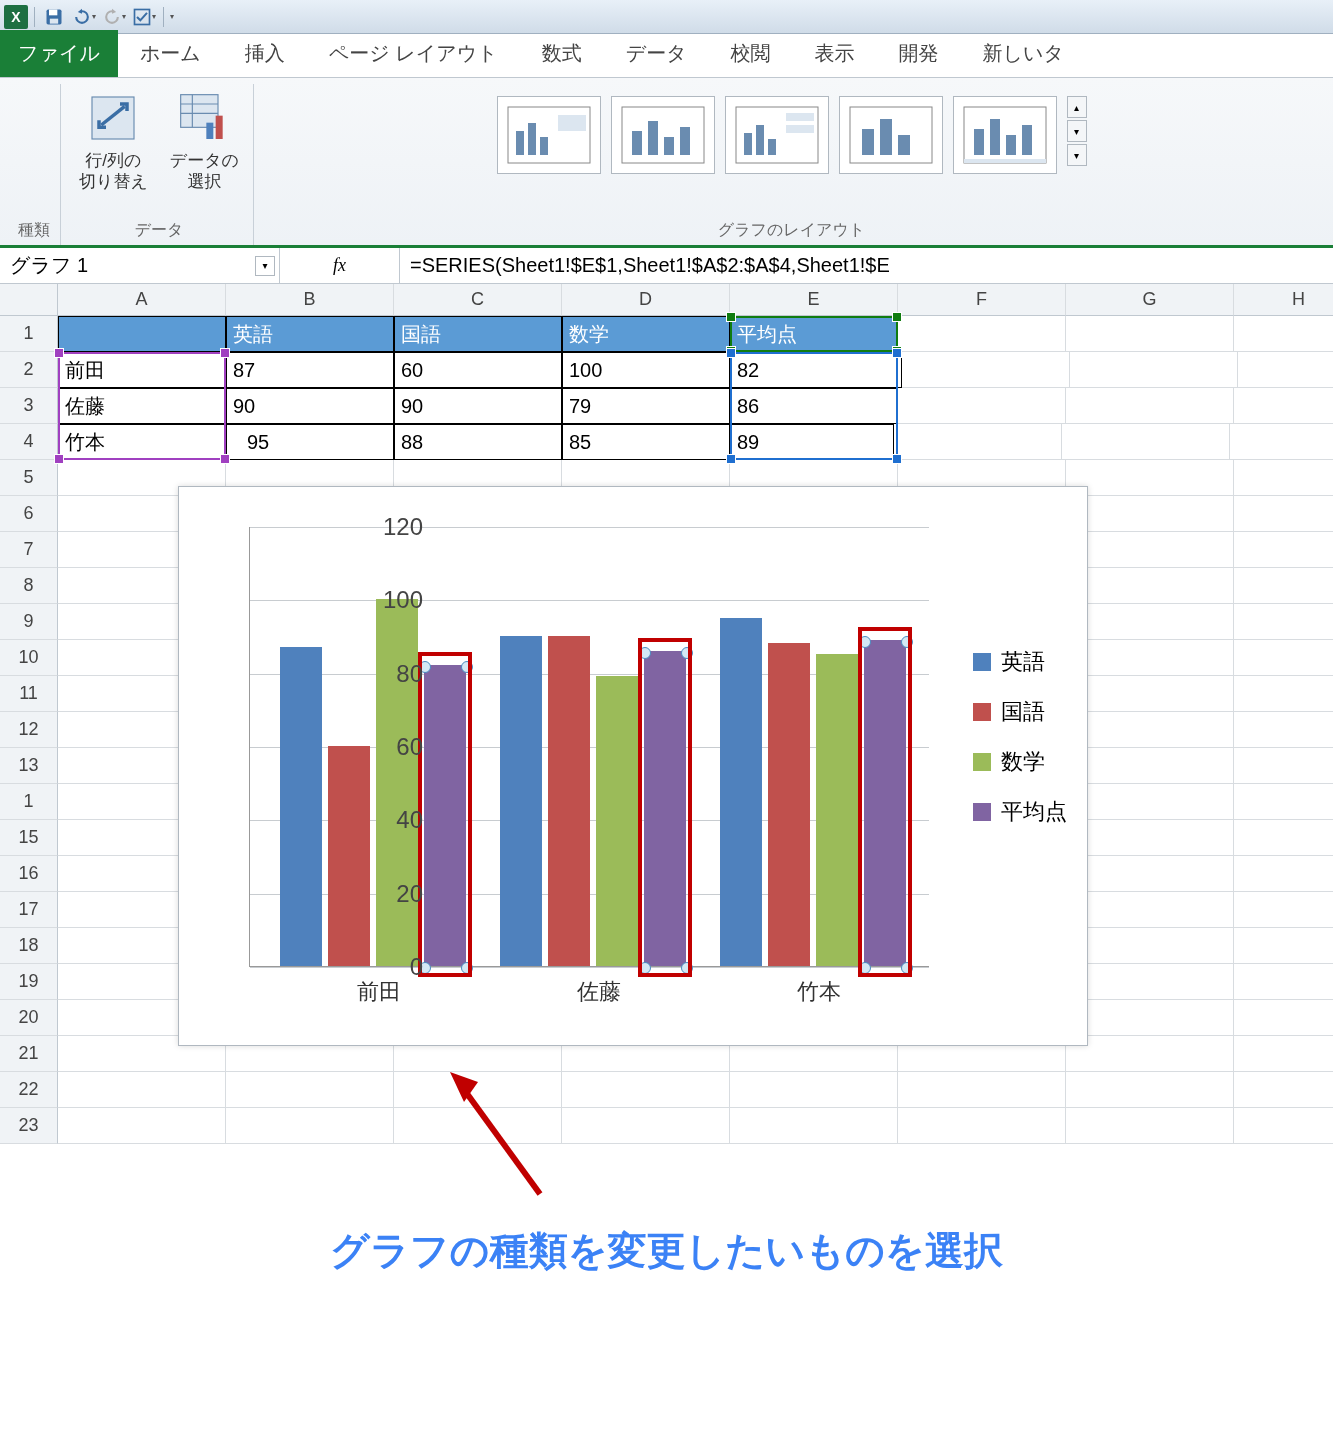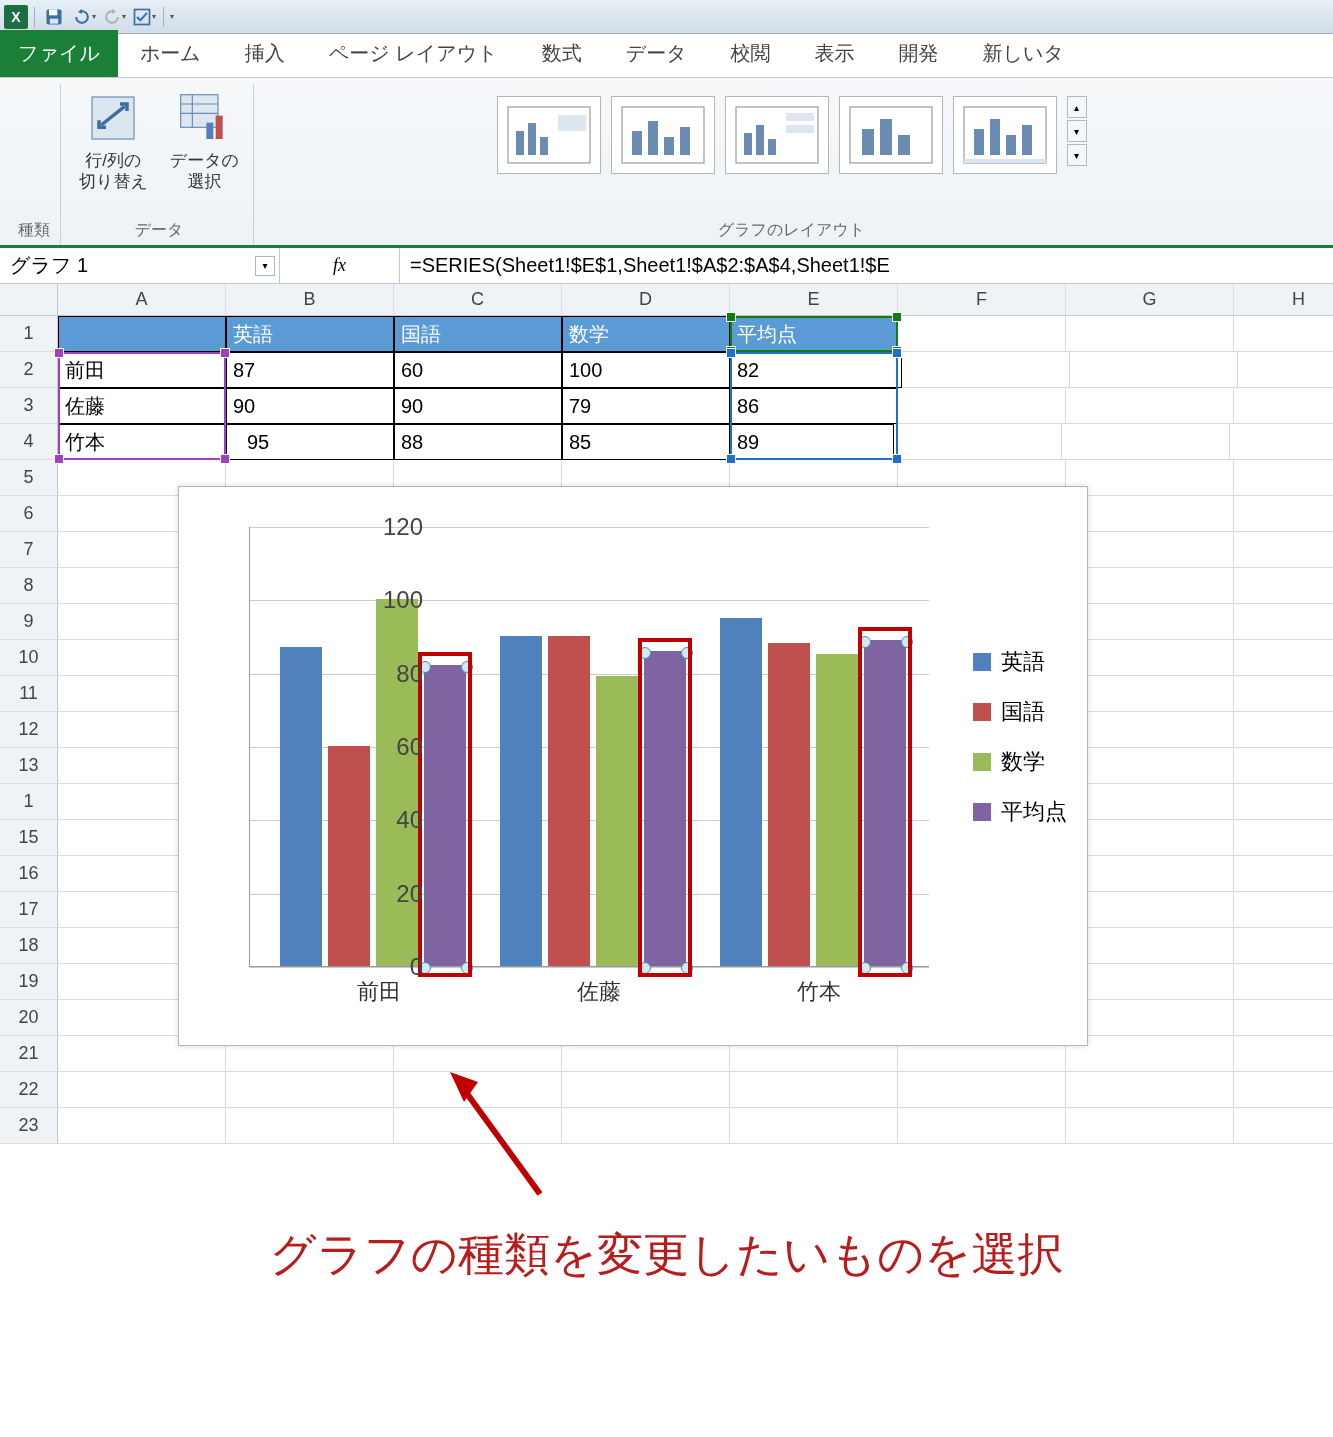--- a/index.html
+++ b/index.html
@@ -68,21 +68,21 @@
   .xcat { position: absolute; top: 490px; font-size: 22px; color: #333; text-align: center; width: 200px; }
   .legend { position: absolute; right: 20px; top: 160px; display: flex; flex-direction: column; gap: 20px; font-size: 22px; }
   .legend-item { display: flex; align-items: center; gap: 10px; }
   .legend-sw { width: 18px; height: 18px; }
   .sel-marker { position: absolute; width: 12px; height: 12px; background: #d4e8f4; border: 1px solid #4a8cc0; border-radius: 50%; }
   .red-box { position: absolute; border: 4px solid #c00000; pointer-events: none; }
   
   
   .annotation { position: relative; margin-top: 40px; text-align: center; }
   .arrow-svg { position: absolute; left: 440px; top: -120px; width: 120px; height: 140px; }
-  .anno-text { font-size: 46px; font-weight: normal; color: #b91c1c; padding: 40px 0 30px 0; }
+  .anno-text { font-size: 39px; font-weight: bold; color: #3b82f6; padding: 40px 0 30px 0; }
 </style>
 </head>
 <body>
 
 <div class="titlebar">
   <div class="excel-icon">X</div>
   <div class="sep"></div>
   <div class="qat-btn">
     <svg viewBox="0 0 24 24">
         <rect x="3" y="3" width="18" height="18" rx="2" fill="#3a6ea5"></rect>

